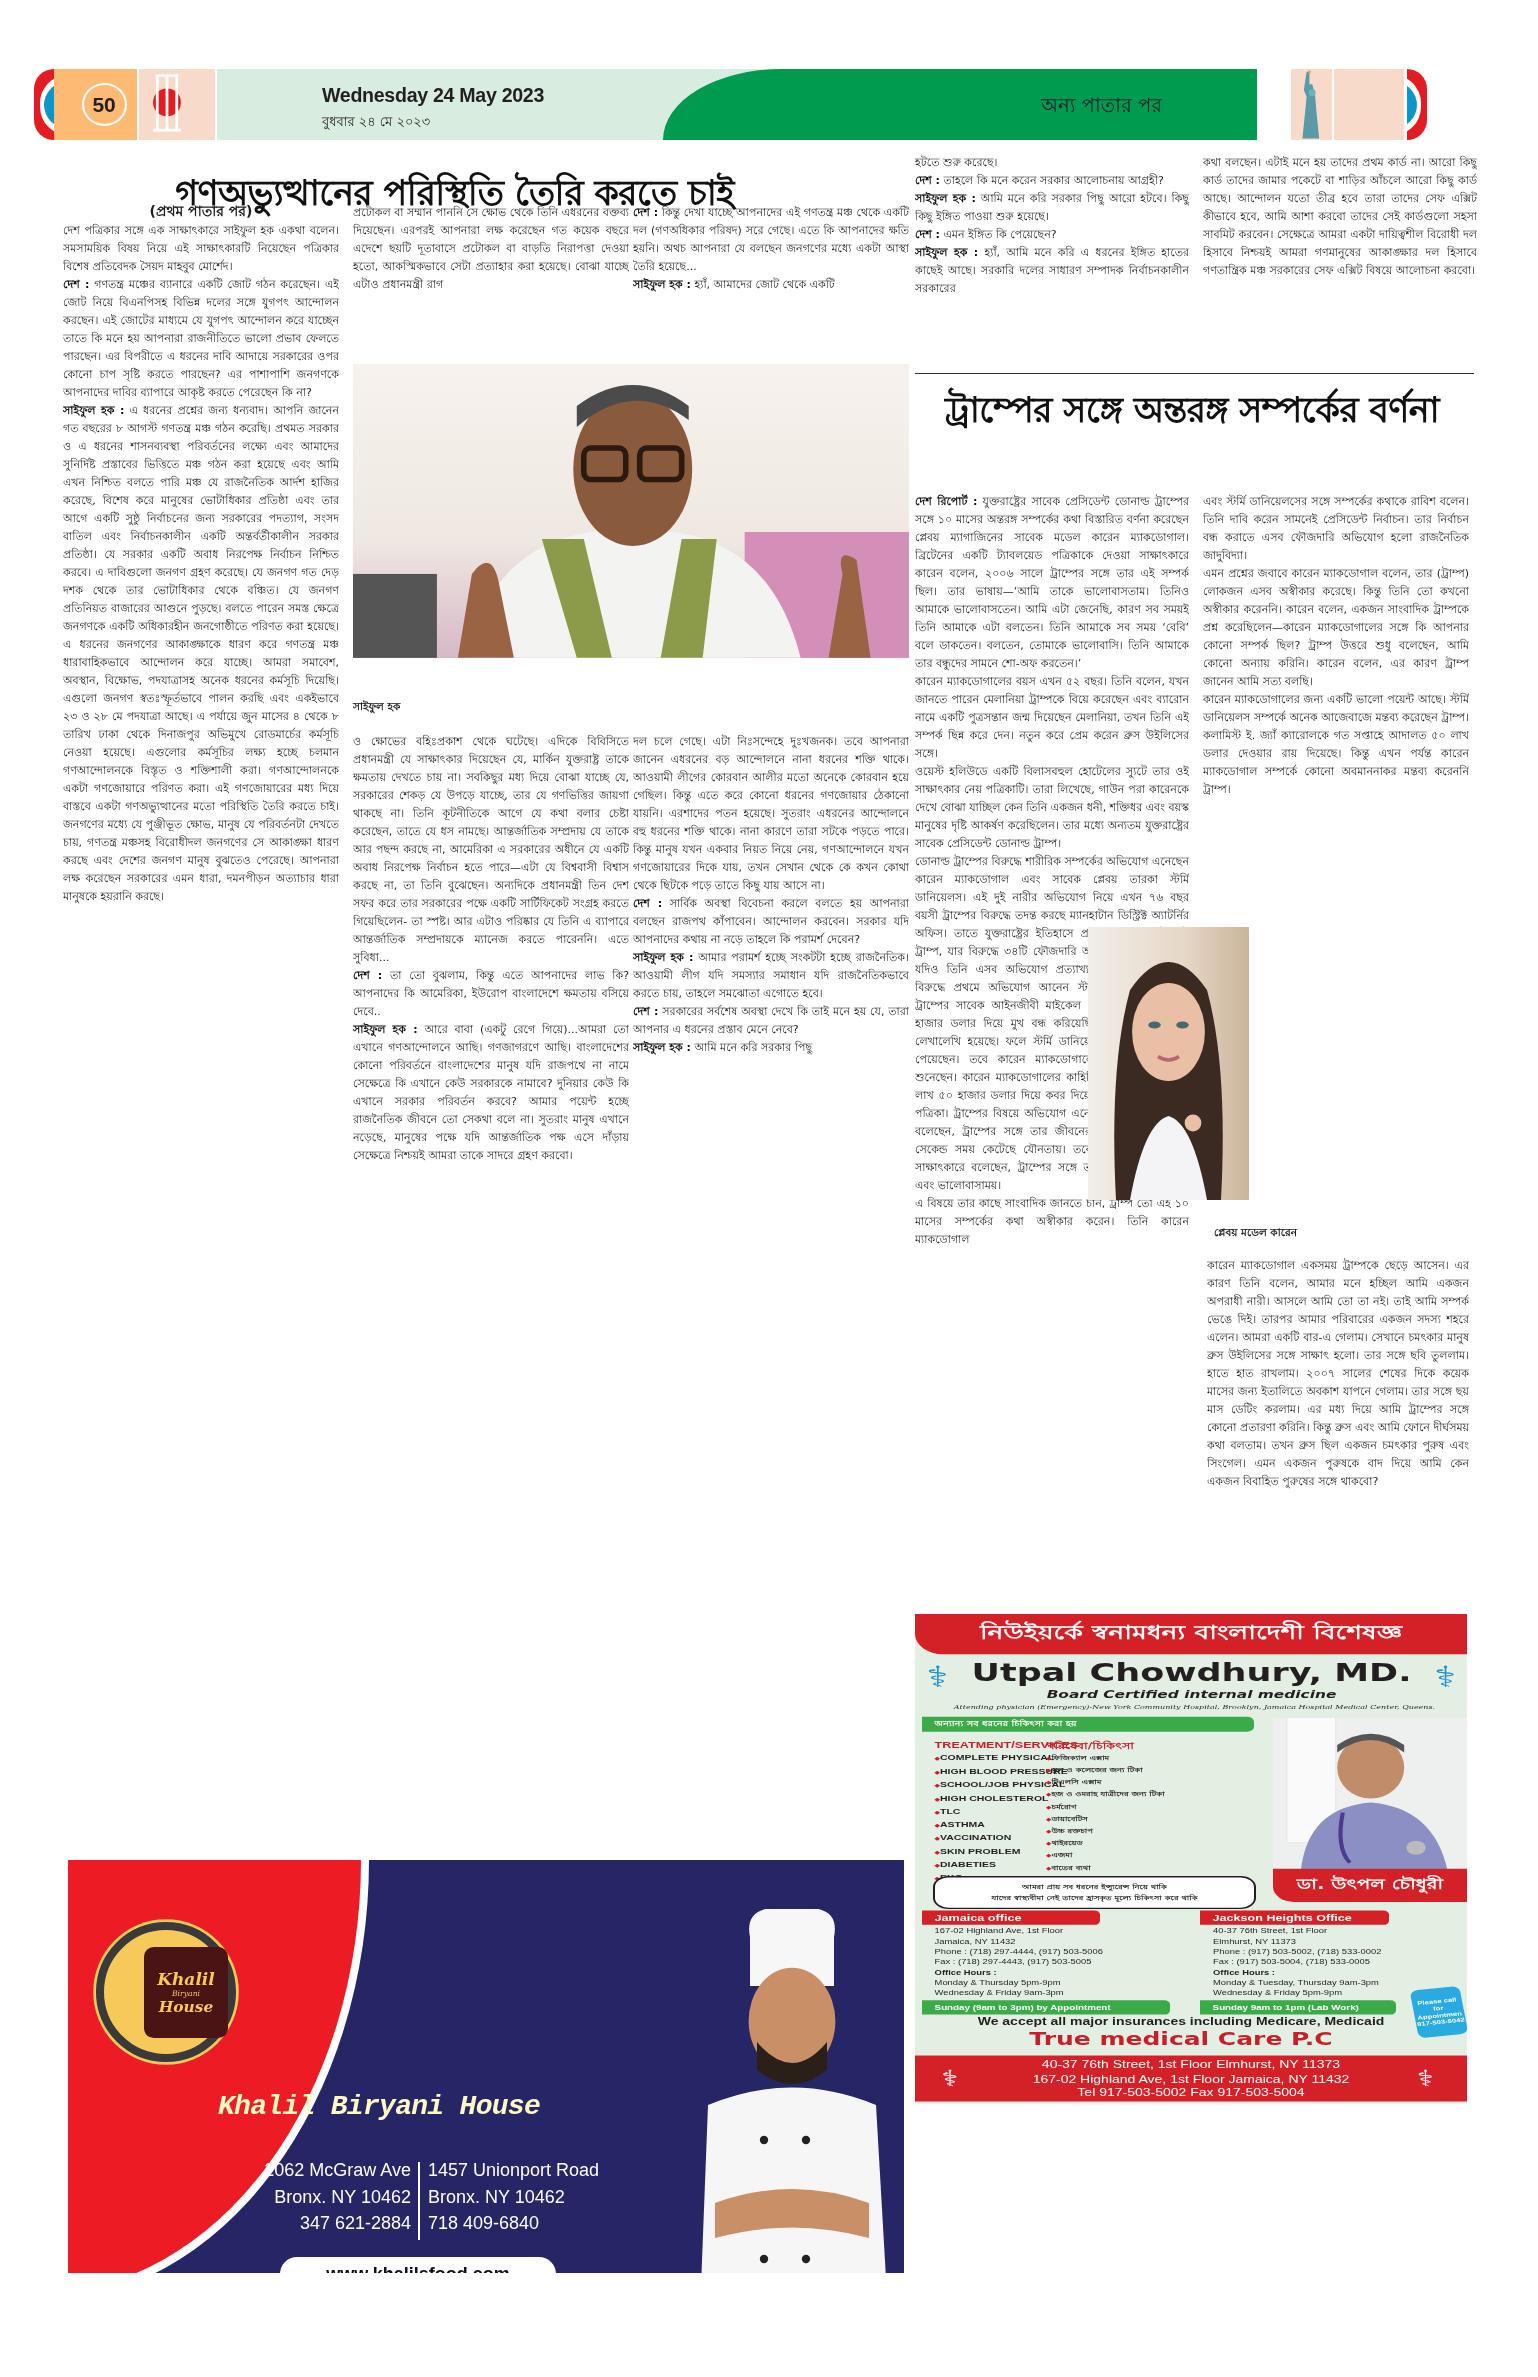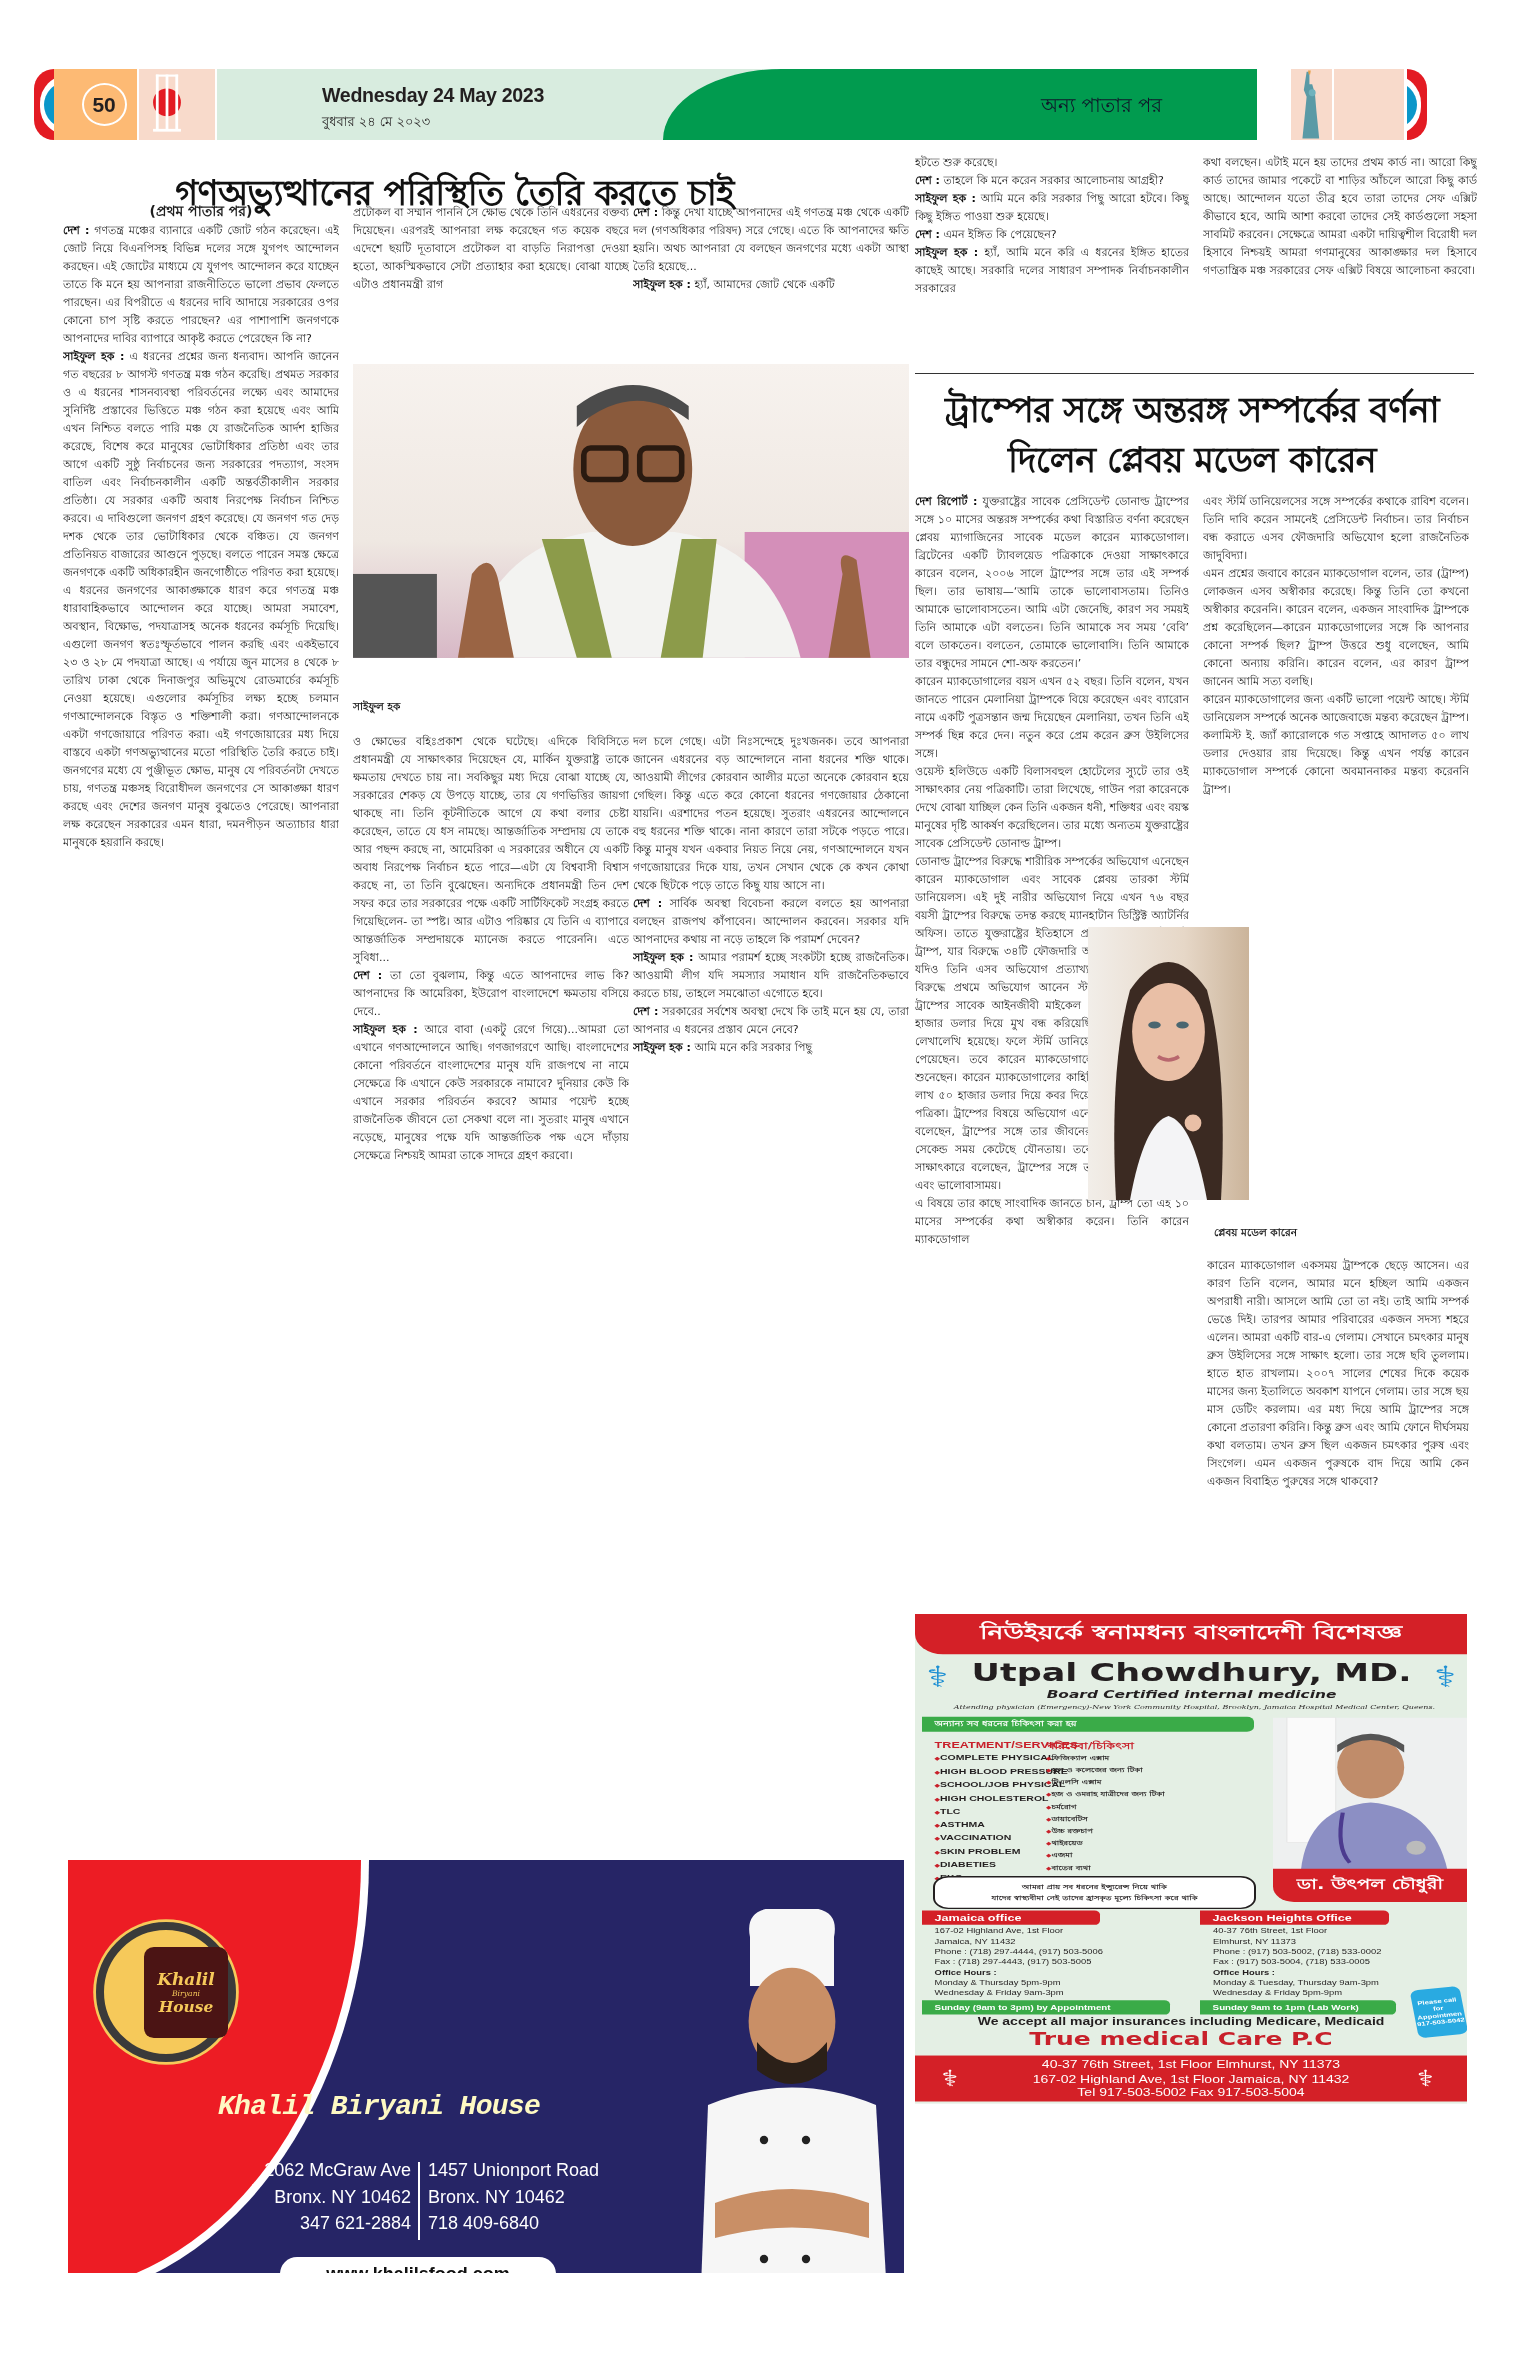--- a/index.html
+++ b/index.html
@@ -115,20 +115,21 @@
   <div class="hdr-logo-bg">
     
   </div>
   <div class="hdr-cap-r"></div>
 </div>
 
 <div class="headline" style="left:140px; top:166px; width:629px; font-size:35px;">গণঅভ্যুত্থানের পরিস্থিতি তৈরি করতে চাই</div>
 
 <div class="col" style="left:63px; top:201px; width:276px; height:1622px;">
   <span class="kicker">(প্রথম পাতার পর)</span>
+  <p><span>দেশ পত্রিকার সঙ্গে এক সাক্ষাৎকারে সাইফুল হক একথা বলেন। সমসাময়িক বিষয় নিয়ে এই সাক্ষাৎকারটি নিয়েছেন পত্রিকার বিশেষ প্রতিবেদক সৈয়দ মাহবুব মোর্শেদ।</span></p>
   <p><b>দেশ :</b><span> গণতন্ত্র মঞ্চের ব্যানারে একটি জোট গঠন করেছেন। এই জোট নিয়ে বিএনপিসহ বিভিন্ন দলের সঙ্গে যুগপৎ আন্দোলন করছেন। এই জোটের মাধ্যমে যে যুগপৎ আন্দোলন করে যাচ্ছেন তাতে কি মনে হয় আপনারা রাজনীতিতে ভালো প্রভাব ফেলতে পারছেন। এর বিপরীতে এ ধরনের দাবি আদায়ে সরকারের ওপর কোনো চাপ সৃষ্টি করতে পারছেন? এর পাশাপাশি জনগণকে আপনাদের দাবির ব্যাপারে আকৃষ্ট করতে পেরেছেন কি না?</span></p>
   <p><b>সাইফুল হক :</b><span> এ ধরনের প্রশ্নের জন্য ধন্যবাদ। আপনি জানেন গত বছরের ৮ আগস্ট গণতন্ত্র মঞ্চ গঠন করেছি। প্রথমত সরকার ও এ ধরনের শাসনব্যবস্থা পরিবর্তনের লক্ষ্যে এবং আমাদের সুনির্দিষ্ট প্রস্তাবের ভিত্তিতে মঞ্চ গঠন করা হয়েছে এবং আমি এখন নিশ্চিত বলতে পারি মঞ্চ যে রাজনৈতিক আর্দশ হাজির করেছে, বিশেষ করে মানুষের ভোটাধিকার প্রতিষ্ঠা এবং তার আগে একটি সুষ্ঠু নির্বাচনের জন্য সরকারের পদত্যাগ, সংসদ বাতিল এবং নির্বাচনকালীন একটি অন্তর্বর্তীকালীন সরকার প্রতিষ্ঠা। যে সরকার একটি অবাধ নিরপেক্ষ নির্বাচন নিশ্চিত করবে। এ দাবিগুলো জনগণ গ্রহণ করেছে। যে জনগণ গত দেড় দশক থেকে তার ভোটাধিকার থেকে বঞ্চিত। যে জনগণ প্রতিনিয়ত বাজারের আগুনে পুড়ছে। বলতে পারেন সমস্ত ক্ষেত্রে জনগণকে একটি অধিকারহীন জনগোষ্ঠীতে পরিণত করা হয়েছে। এ ধরনের জনগণের আকাঙ্ক্ষাকে ধারণ করে গণতন্ত্র মঞ্চ ধারাবাহিকভাবে আন্দোলন করে যাচ্ছে। আমরা সমাবেশ, অবস্থান, বিক্ষোভ, পদযাত্রাসহ অনেক ধরনের কর্মসূচি দিয়েছি। এগুলো জনগণ স্বতঃস্ফূর্তভাবে পালন করছি এবং একইভাবে ২৩ ও ২৮ মে পদযাত্রা আছে। এ পর্যায়ে জুন মাসের ৪ থেকে ৮ তারিখ ঢাকা থেকে দিনাজপুর অভিমুখে রোডমার্চের কর্মসূচি নেওয়া হয়েছে। এগুলোর কর্মসূচির লক্ষ্য হচ্ছে চলমান গণআন্দোলনকে বিস্তৃত ও শক্তিশালী করা। গণআন্দোলনকে একটা গণজোয়ারে পরিণত করা। এই গণজোয়ারের মধ্য দিয়ে বাস্তবে একটা গণঅভ্যুত্থানের মতো পরিস্থিতি তৈরি করতে চাই। জনগণের মধ্যে যে পুঞ্জীভূত ক্ষোভ, মানুষ যে পরিবর্তনটা দেখতে চায়, গণতন্ত্র মঞ্চসহ বিরোধীদল জনগণের সে আকাঙ্ক্ষা ধারণ করছে এবং দেশের জনগণ মানুষ বুঝতেও পেরেছে। আপনারা লক্ষ করেছেন সরকারের এমন ধারা, দমনপীড়ন অত্যাচার ধারা মানুষকে হয়রানি করছে।</span></p>
 </div>
 
 <div class="col" style="left:353px; top:204px; width:276px; height:115px;">
   <p><span>প্রটোকল বা সম্মান পাননি সে ক্ষোভ থেকে তিনি এধরনের বক্তব্য দিয়েছেন। এরপরই আপনারা লক্ষ করেছেন গত কয়েক বছরে এদেশে ছয়টি দূতাবাসে প্রটোকল বা বাড়তি নিরাপত্তা দেওয়া হতো, আকস্মিকভাবে সেটা প্রত্যাহার করা হয়েছে। বোঝা যাচ্ছে এটাও প্রধানমন্ত্রী রাগ</span></p>
 </div>
 
 <div class="col" style="left:633px; top:204px; width:276px; height:115px;">
   <p><b>দেশ :</b><span> কিন্তু দেখা যাচ্ছে আপনাদের এই গণতন্ত্র মঞ্চ থেকে একটি দল (গণঅধিকার পরিষদ) সরে গেছে। এতে কি আপনাদের ক্ষতি হয়নি। অথচ আপনারা যে বলছেন জনগণের মধ্যে একটা আস্থা তৈরি হয়েছে...</span></p>
@@ -175,21 +176,20 @@
 </div>
 
 <div class="col" style="left:1203px; top:154px; width:274px; height:189px;">
   <p><span>কথা বলছেন। এটাই মনে হয় তাদের প্রথম কার্ড না। আরো কিছু কার্ড তাদের জামার পকেটে বা শাড়ির আঁচলে আরো কিছু কার্ড আছে। আন্দোলন যতো তীব্র হবে তারা তাদের সেফ এক্সিট কীভাবে হবে, আমি আশা করবো তাদের সেই কার্ডগুলো সহসা সাবমিট করবেন। সেক্ষেত্রে আমরা একটা দায়িত্বশীল বিরোধী দল হিসাবে নিশ্চয়ই আমরা গণমানুষের আকাঙ্ক্ষার দল হিসাবে গণতান্ত্রিক মঞ্চ সরকারের সেফ এক্সিট বিষয়ে আলোচনা করবো।</span></p>
 </div>
 
 <div class="rule" style="left:915px; top:373px; width:559px;"></div>
 
 <div class="headline" style="left:909px; top:385px; width:566px; font-size:35px; line-height:50px;">
   <div>ট্রাম্পের সঙ্গে অন্তরঙ্গ সম্পর্কের বর্ণনা</div>
-  <div>দিলেন প্লেবয় মডেল কারেন</div>
 </div>
 
 <div class="col" style="left:915px; top:493px; width:274px; height:1098px;">
   <p><b>দেশ রিপোর্ট :</b><span> যুক্তরাষ্ট্রের সাবেক প্রেসিডেন্ট ডোনাল্ড ট্রাম্পের সঙ্গে ১০ মাসের অন্তরঙ্গ সম্পর্কের কথা বিস্তারিত বর্ণনা করেছেন প্লেবয় ম্যাগাজিনের সাবেক মডেল কারেন ম্যাকডোগাল। ব্রিটেনের একটি ট্যাবলয়েড পত্রিকাকে দেওয়া সাক্ষাৎকারে কারেন বলেন, ২০০৬ সালে ট্রাম্পের সঙ্গে তার এই সম্পর্ক ছিল। তার ভাষায়—‘আমি তাকে ভালোবাসতাম। তিনিও আমাকে ভালোবাসতেন। আমি এটা জেনেছি, কারণ সব সময়ই তিনি আমাকে এটা বলতেন। তিনি আমাকে সব সময় ‘বেবি’ বলে ডাকতেন। বলতেন, তোমাকে ভালোবাসি। তিনি আমাকে তার বন্ধুদের সামনে শো-অফ করতেন।’</span></p>
   <p><span>কারেন ম্যাকডোগালের বয়স এখন ৫২ বছর। তিনি বলেন, যখন জানতে পারেন মেলানিয়া ট্রাম্পকে বিয়ে করেছেন এবং ব্যারোন নামে একটি পুত্রসন্তান জন্ম দিয়েছেন মেলানিয়া, তখন তিনি এই সম্পর্ক ছিন্ন করে দেন। নতুন করে প্রেম করেন ব্রুস উইলিসের সঙ্গে।</span></p>
   <p><span>ওয়েস্ট হলিউডে একটি বিলাসবহুল হোটেলের স্যুটে তার ওই সাক্ষাৎকার নেয় পত্রিকাটি। তারা লিখেছে, গাউন পরা কারেনকে দেখে বোঝা যাচ্ছিল কেন তিনি একজন ধনী, শক্তিধর এবং বয়স্ক মানুষের দৃষ্টি আকর্ষণ করেছিলেন। তার মধ্যে অন্যতম যুক্তরাষ্ট্রের সাবেক প্রেসিডেন্ট ডোনাল্ড ট্রাম্প।</span></p>
   <p><span>ডোনাল্ড ট্রাম্পের বিরুদ্ধে শারীরিক সম্পর্কের অভিযোগ এনেছেন কারেন ম্যাকডোগাল এবং সাবেক প্লেবয় তারকা স্টর্মি ডানিয়েলস। এই দুই নারীর অভিযোগ নিয়ে এখন ৭৬ বছর বয়সী ট্রাম্পের বিরুদ্ধে তদন্ত করছে ম্যানহাটান ডিস্ট্রিক্ট অ্যাটর্নির অফিস। তাতে যুক্তরাষ্ট্রের ইতিহাসে প্রথম সাবেক প্রেসিডেন্ট ট্রাম্প, যার বিরুদ্ধে ৩৪টি ফৌজদারি অভিযোগ আনা হয়েছে। যদিও তিনি এসব অভিযোগ প্রত্যাখ্যান করেছেন। ট্রাম্পের বিরুদ্ধে প্রথমে অভিযোগ আনেন স্টর্মি ডানিয়েলস। তাকে ট্রাম্পের সাবেক আইনজীবী মাইকেল কোহেন এক লাখ ৩০ হাজার ডলার দিয়ে মুখ বন্ধ করিয়েছিলেন। এ নিয়ে বিস্তর লেখালেখি হয়েছে। ফলে স্টর্মি ডানিয়েল খুব বেশি পরিচিতি পেয়েছেন। তবে কারেন ম্যাকডোগালের কথা কম মানুষই শুনেছেন। কারেন ম্যাকডোগালের কাহিনিও প্রায় একইভাবে ১ লাখ ৫০ হাজার ডলার দিয়ে কবর দিয়েছিল একটি ট্যাবলয়েড পত্রিকা। ট্রাম্পের বিষয়ে অভিযোগ এনেছেন স্টর্মি ডানিয়েলস। বলেছেন, ট্রাম্পের সঙ্গে তার জীবনের সবচেয়ে খারাপ ৯০ সেকেন্ড সময় কেটেছে যৌনতায়। তবে কারেন ম্যাকডোগাল সাক্ষাৎকারে বলেছেন, ট্রাম্পের সঙ্গে তার সম্পর্ক ছিল বাস্তব এবং ভালোবাসাময়।</span></p>
   <p><span>এ বিষয়ে তার কাছে সাংবাদিক জানতে চান, ট্রাম্প তো এই ১০ মাসের সম্পর্কের কথা অস্বীকার করেন। তিনি কারেন ম্যাকডোগাল</span></p>
 </div>
 

